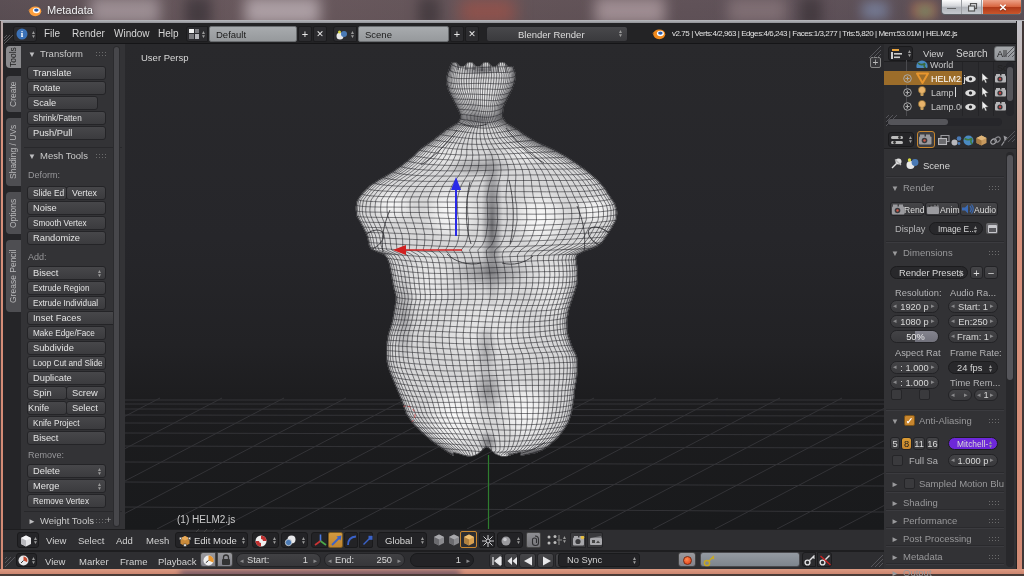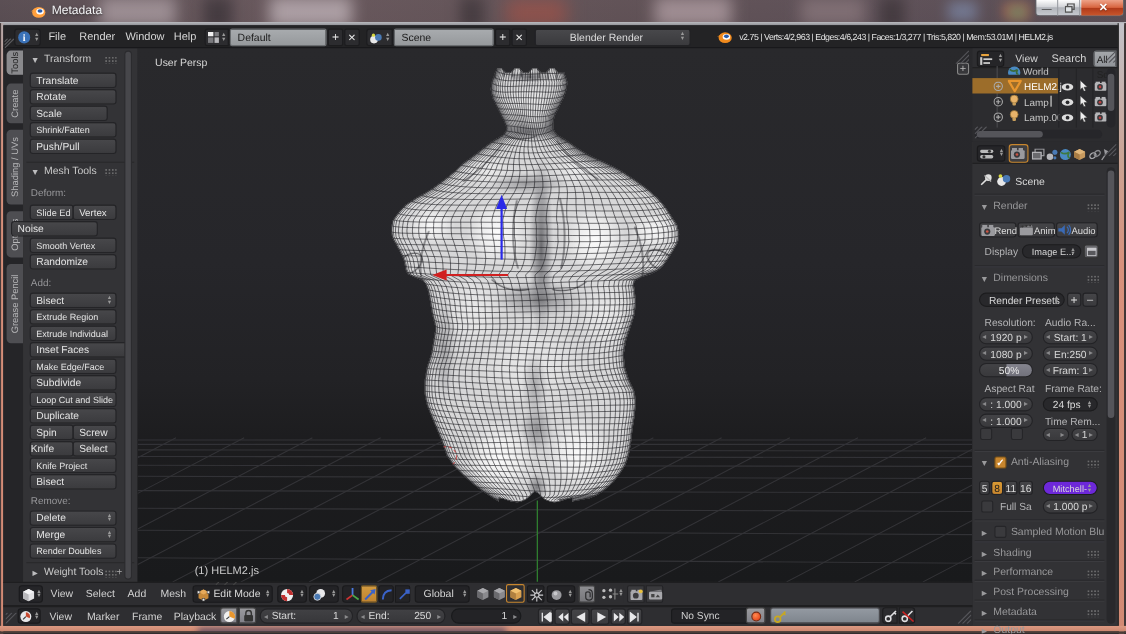--- a/index.html
+++ b/index.html
@@ -118,21 +118,21 @@
 <div style="position:absolute;left:27px;top:96px;width:71px;height:14px;background:linear-gradient(#47474a,#3b3b3e);border:1px solid #242427;border-radius:3px;color:#e4e4e4;font-size:9.3px;line-height:13px;padding-left:5px;overflow:hidden;white-space:nowrap">Scale</div>
 <div style="position:absolute;left:27px;top:111px;width:79px;height:14px;background:linear-gradient(#47474a,#3b3b3e);border:1px solid #242427;border-radius:3px;color:#e4e4e4;font-size:8.2px;line-height:13px;padding-left:5px;overflow:hidden;white-space:nowrap">Shrink/Fatten</div>
 <div style="position:absolute;left:27px;top:126px;width:79px;height:14px;background:linear-gradient(#47474a,#3b3b3e);border:1px solid #242427;border-radius:3px;color:#e4e4e4;font-size:9.3px;line-height:13px;padding-left:5px;overflow:hidden;white-space:nowrap">Push/Pull</div>
 <div style="position:absolute;left:24px;top:147px;width:98px;height:1px;background:#28282b"></div>
 <div style="position:absolute;left:28px;top:152px;font-size:8px;color:#bdbdbf">▼</div>
 <div style="position:absolute;left:40px;top:150px;font-size:9.5px;color:#cacaca">Mesh Tools</div>
 <div class="grip" style="left:95px;top:153px"></div>
 <div style="position:absolute;left:28px;top:170px;font-size:9px;color:#97979a">Deform:</div>
 <div style="position:absolute;left:27px;top:186px;width:40px;height:14px;background:linear-gradient(#47474a,#3b3b3e);border:1px solid #242427;border-radius:3px;color:#e4e4e4;font-size:8.4px;line-height:13px;padding-left:5px;overflow:hidden;white-space:nowrap">Slide Ed</div>
 <div style="position:absolute;left:66px;top:186px;width:40px;height:14px;background:linear-gradient(#47474a,#3b3b3e);border:1px solid #242427;border-radius:3px;color:#e4e4e4;font-size:8.8px;line-height:13px;padding-left:5px;overflow:hidden;white-space:nowrap">Vertex</div>
-<div style="position:absolute;left:10px;top:201px;width:79px;height:14px;background:linear-gradient(#47474a,#3b3b3e);border:1px solid #242427;border-radius:3px;color:#e4e4e4;font-size:9.3px;line-height:13px;padding-left:5px;overflow:hidden;white-space:nowrap">Noise</div>
+<div style="position:absolute;left:27px;top:201px;width:79px;height:14px;background:linear-gradient(#47474a,#3b3b3e);border:1px solid #242427;border-radius:3px;color:#e4e4e4;font-size:9.3px;line-height:13px;padding-left:5px;overflow:hidden;white-space:nowrap">Noise</div>
 <div style="position:absolute;left:27px;top:216px;width:79px;height:14px;background:linear-gradient(#47474a,#3b3b3e);border:1px solid #242427;border-radius:3px;color:#e4e4e4;font-size:8.2px;line-height:13px;padding-left:5px;overflow:hidden;white-space:nowrap">Smooth Vertex</div>
 <div style="position:absolute;left:27px;top:231px;width:79px;height:14px;background:linear-gradient(#47474a,#3b3b3e);border:1px solid #242427;border-radius:3px;color:#e4e4e4;font-size:9.3px;line-height:13px;padding-left:5px;overflow:hidden;white-space:nowrap">Randomize</div>
 <div style="position:absolute;left:28px;top:252px;font-size:9px;color:#97979a">Add:</div>
 <div style="position:absolute;left:27px;top:266px;width:79px;height:14px;background:linear-gradient(#47474a,#3b3b3e);border:1px solid #242427;border-radius:3px;color:#e4e4e4;font-size:9.3px;line-height:13px;padding-left:5px;overflow:hidden;white-space:nowrap">Bisect</div>
 <div class="stp" style="left:96px;top:269px">▲<br>▼</div>
 <div style="position:absolute;left:27px;top:281px;width:79px;height:14px;background:linear-gradient(#47474a,#3b3b3e);border:1px solid #242427;border-radius:3px;color:#e4e4e4;font-size:8.2px;line-height:13px;padding-left:5px;overflow:hidden;white-space:nowrap">Extrude Region</div>
 <div style="position:absolute;left:27px;top:296px;width:79px;height:14px;background:linear-gradient(#47474a,#3b3b3e);border:1px solid #242427;border-radius:3px;color:#e4e4e4;font-size:8.2px;line-height:13px;padding-left:5px;overflow:hidden;white-space:nowrap">Extrude Individual</div>
 <div style="position:absolute;left:27px;top:311px;width:90px;height:14px;background:linear-gradient(#47474a,#3b3b3e);border:1px solid #242427;border-radius:3px;color:#e4e4e4;font-size:9.3px;line-height:13px;padding-left:5px;overflow:hidden;white-space:nowrap">Inset Faces</div>
 <div style="position:absolute;left:27px;top:326px;width:79px;height:14px;background:linear-gradient(#47474a,#3b3b3e);border:1px solid #242427;border-radius:3px;color:#e4e4e4;font-size:8.2px;line-height:13px;padding-left:5px;overflow:hidden;white-space:nowrap">Make Edge/Face</div>
 <div style="position:absolute;left:27px;top:341px;width:79px;height:14px;background:linear-gradient(#47474a,#3b3b3e);border:1px solid #242427;border-radius:3px;color:#e4e4e4;font-size:9.3px;line-height:13px;padding-left:5px;overflow:hidden;white-space:nowrap">Subdivide</div>
@@ -142,21 +142,21 @@
 <div style="position:absolute;left:66px;top:386px;width:40px;height:14px;background:linear-gradient(#47474a,#3b3b3e);border:1px solid #242427;border-radius:3px;color:#e4e4e4;font-size:9.3px;line-height:13px;padding-left:5px;overflow:hidden;white-space:nowrap">Screw</div>
 <div style="position:absolute;left:27px;top:401px;width:40px;height:14px;background:linear-gradient(#47474a,#3b3b3e);border:1px solid #242427;border-radius:3px;color:#e4e4e4;font-size:9.3px;line-height:13px;padding-left:0;overflow:hidden;white-space:nowrap">Knife</div>
 <div style="position:absolute;left:66px;top:401px;width:40px;height:14px;background:linear-gradient(#47474a,#3b3b3e);border:1px solid #242427;border-radius:3px;color:#e4e4e4;font-size:9.3px;line-height:13px;padding-left:5px;overflow:hidden;white-space:nowrap">Select</div>
 <div style="position:absolute;left:27px;top:416px;width:79px;height:14px;background:linear-gradient(#47474a,#3b3b3e);border:1px solid #242427;border-radius:3px;color:#e4e4e4;font-size:8.2px;line-height:13px;padding-left:5px;overflow:hidden;white-space:nowrap">Knife Project</div>
 <div style="position:absolute;left:27px;top:431px;width:79px;height:14px;background:linear-gradient(#47474a,#3b3b3e);border:1px solid #242427;border-radius:3px;color:#e4e4e4;font-size:9.3px;line-height:13px;padding-left:5px;overflow:hidden;white-space:nowrap">Bisect</div>
 <div style="position:absolute;left:28px;top:450px;font-size:9px;color:#97979a">Remove:</div>
 <div style="position:absolute;left:27px;top:464px;width:79px;height:14px;background:linear-gradient(#47474a,#3b3b3e);border:1px solid #242427;border-radius:3px;color:#e4e4e4;font-size:9.3px;line-height:13px;padding-left:5px;overflow:hidden;white-space:nowrap">Delete</div>
 <div class="stp" style="left:96px;top:467px">▲<br>▼</div>
 <div style="position:absolute;left:27px;top:479px;width:79px;height:14px;background:linear-gradient(#47474a,#3b3b3e);border:1px solid #242427;border-radius:3px;color:#e4e4e4;font-size:9.3px;line-height:13px;padding-left:5px;overflow:hidden;white-space:nowrap">Merge</div>
 <div class="stp" style="left:96px;top:482px">▲<br>▼</div>
-<div style="position:absolute;left:27px;top:494px;width:79px;height:14px;background:linear-gradient(#47474a,#3b3b3e);border:1px solid #242427;border-radius:3px;color:#e4e4e4;font-size:8.2px;line-height:13px;padding-left:5px;overflow:hidden;white-space:nowrap">Render Doubles</div>
+<div style="position:absolute;left:27px;top:494px;width:79px;height:14px;background:linear-gradient(#47474a,#3b3b3e);border:1px solid #242427;border-radius:3px;color:#e4e4e4;font-size:8.2px;line-height:13px;padding-left:5px;overflow:hidden;white-space:nowrap">Remove Vertex</div>
 <div style="position:absolute;left:24px;top:511px;width:98px;height:1px;background:#28282b"></div>
 <div style="position:absolute;left:28px;top:517px;font-size:8px;color:#bdbdbf">►</div>
 <div style="position:absolute;left:40px;top:515px;font-size:9.5px;color:#cacaca">Weight Tools</div>
 <div class="grip" style="left:95px;top:518px"></div>
 <div style="position:absolute;left:106px;top:515px;font-size:9px;color:#aaa">+</div>
 <div style="position:absolute;left:113px;top:46px;width:7px;height:481px;background:#2b2b2e;border-radius:4px">
     <div style="position:absolute;left:1px;top:1px;width:5px;height:479px;background:#47474b;border-radius:3px"></div>
   </div>
 <div style="position:absolute;left:125px;top:44px;width:759px;height:485px;overflow:hidden;background:linear-gradient(#29292c 0%,#26262a 40%,#222225 62%,#1c1c1e 75%,#191a1c 100%)">
     <svg width="759" height="485" style="position:absolute;left:0;top:0">
@@ -613,21 +613,21 @@
 <div style="position:absolute;left:951px;top:302px;font-size:7px;color:#8a8a8c">◂</div>
 <div style="position:absolute;left:990px;top:302px;font-size:7px;color:#8a8a8c">▸</div>
 <div style="position:absolute;left:890px;top:315px;width:49px;height:13px;background:linear-gradient(#434346,#39393c);border:1px solid #232326;border-radius:6.5px;color:#d8d8d8;font-size:9.3px;line-height:12px;text-align:center;overflow:hidden;white-space:nowrap">1080 p</div>
 <div style="position:absolute;left:893px;top:317px;font-size:7px;color:#8a8a8c">◂</div>
 <div style="position:absolute;left:931px;top:317px;font-size:7px;color:#8a8a8c">▸</div>
 <div style="position:absolute;left:948px;top:315px;width:50px;height:13px;background:linear-gradient(#434346,#39393c);border:1px solid #232326;border-radius:6.5px;color:#d8d8d8;font-size:9.3px;line-height:12px;text-align:center;overflow:hidden;white-space:nowrap">En:250</div>
 <div style="position:absolute;left:951px;top:317px;font-size:7px;color:#8a8a8c">◂</div>
 <div style="position:absolute;left:990px;top:317px;font-size:7px;color:#8a8a8c">▸</div>
 <div style="position:absolute;left:890px;top:330px;width:49px;height:13px;background:linear-gradient(#434346,#39393c);border:1px solid #232326;border-radius:6.5px;overflow:hidden">
     <div style="position:absolute;left:24px;top:0;width:25px;height:13px;background:linear-gradient(#84848e,#6e6e78)"></div>
-    <div style="position:absolute;left:17px;top:0;width:49px;height:13px;color:#e8e8e8;font-size:9.3px;line-height:12px;">50%</div>
+    <div style="position:absolute;left:0;top:0;width:49px;height:13px;color:#e8e8e8;font-size:9.3px;line-height:12px;text-align:center">50%</div>
   </div>
 <div style="position:absolute;left:948px;top:330px;width:50px;height:13px;background:linear-gradient(#434346,#39393c);border:1px solid #232326;border-radius:6.5px;color:#d8d8d8;font-size:9.3px;line-height:12px;text-align:center;overflow:hidden;white-space:nowrap">Fram: 1</div>
 <div style="position:absolute;left:951px;top:332px;font-size:7px;color:#8a8a8c">◂</div>
 <div style="position:absolute;left:990px;top:332px;font-size:7px;color:#8a8a8c">▸</div>
 <div style="position:absolute;left:895px;top:348px;font-size:9.3px;color:#b4b4b6;white-space:nowrap">Aspect Rat</div>
 <div style="position:absolute;left:950px;top:348px;font-size:9.3px;color:#b4b4b6;white-space:nowrap">Frame Rate:</div>
 <div style="position:absolute;left:890px;top:361px;width:49px;height:13px;background:linear-gradient(#434346,#39393c);border:1px solid #232326;border-radius:6.5px;color:#d8d8d8;font-size:9.3px;line-height:12px;text-align:center;overflow:hidden;white-space:nowrap">: 1.000</div>
 <div style="position:absolute;left:893px;top:363px;font-size:7px;color:#8a8a8c">◂</div>
 <div style="position:absolute;left:931px;top:363px;font-size:7px;color:#8a8a8c">▸</div>
 <div style="position:absolute;left:948px;top:361px;width:50px;height:13px;background:#28282b;border:1px solid #1c1c1e;border-radius:6.5px;color:#d8d8d8;font-size:9.3px;line-height:12px;padding-left:8px;overflow:hidden;white-space:nowrap">24 fps</div>
@@ -890,21 +890,21 @@
 <div style="position:absolute;left:555px;top:553px;width:14px;height:15px;background:linear-gradient(#454548,#3a3a3d);border:1px solid #232326;border-radius:3px">
     <svg class="a" style="left:1px;top:2px" width="11" height="10">
       <path d="M1,1 L5.5,5 L1,9 Z M6,1 L10.5,5 L6,9 Z" fill="#e8e8ea"></path>
     </svg>
   </div>
 <div style="position:absolute;left:570px;top:553px;width:14px;height:15px;background:linear-gradient(#454548,#3a3a3d);border:1px solid #232326;border-radius:3px">
     <svg class="a" style="left:1px;top:2px" width="11" height="10">
       <path d="M1,1 L6,5 L1,9 Z M8,1 L8,9" fill="#e8e8ea" stroke="#e8e8ea" stroke-width="1.2"></path>
     </svg>
   </div>
-<div style="position:absolute;left:610px;top:553px;width:82px;height:14px;background:#232326;border:1px solid #191a1c;border-radius:3px">
+<div style="position:absolute;left:558px;top:553px;width:82px;height:14px;background:#232326;border:1px solid #191a1c;border-radius:3px">
     <div style="position:absolute;left:8px;top:1px;font-size:9.3px;color:#d0d0d0">No Sync</div>
     <div class="stp" style="left:72px;top:2px">▲<br>▼</div>
   </div>
 <div style="position:absolute;left:678px;top:552px;width:18px;height:15px;background:linear-gradient(#9a9a9e,#82828a);border:1px solid #444;border-radius:3px">
     <div style="position:absolute;left:4px;top:3px;width:9px;height:9px;background:radial-gradient(circle at 40% 35%,#ff8a50,#e03510);border-radius:50%;border:1px solid #7a2a10"></div>
   </div>
 <div style="position:absolute;left:700px;top:552px;width:100px;height:15px;background:linear-gradient(#949aa2,#7e858d);border:1px solid #4a4a4e;border-radius:3px">
     <svg class="a" style="left:2px;top:1px" width="13" height="13">
       <circle cx="4" cy="9" r="2.6" fill="none" stroke="#c8a820" stroke-width="1.5"></circle>
       <line x1="6" y1="7" x2="11" y2="2" stroke="#c8a820" stroke-width="1.5"></line>

